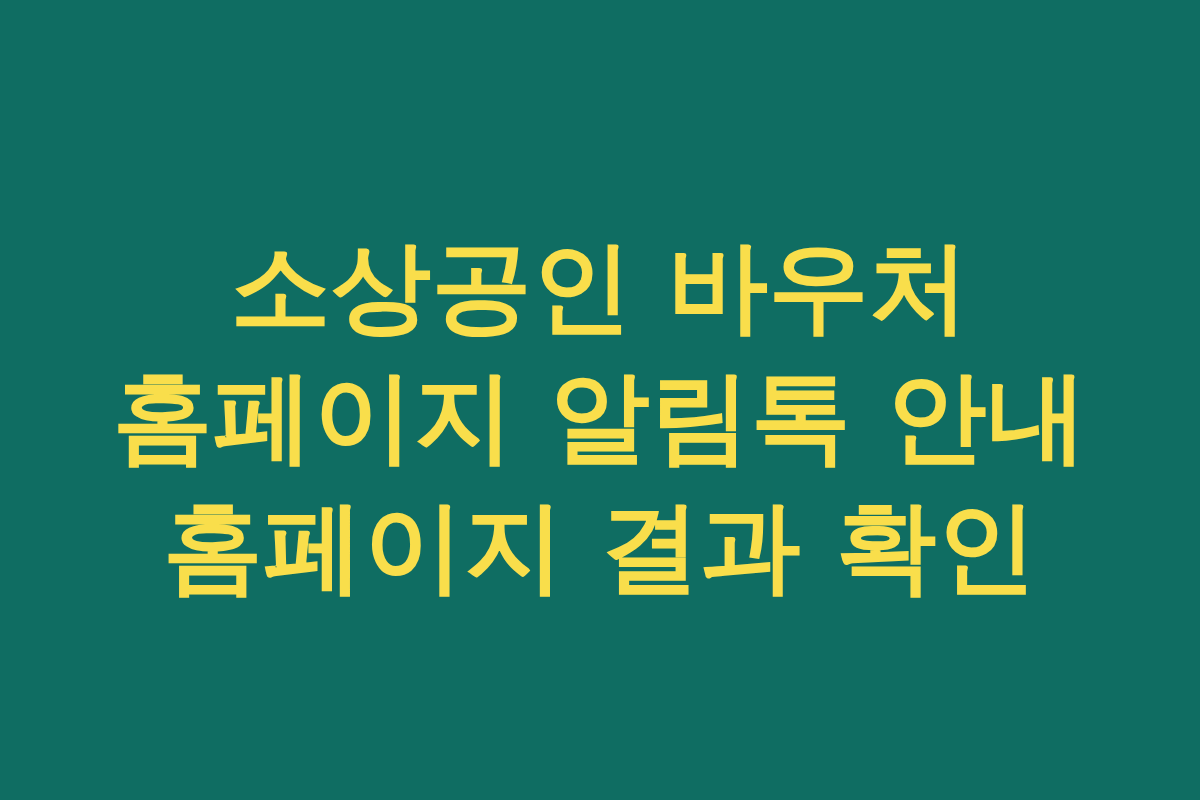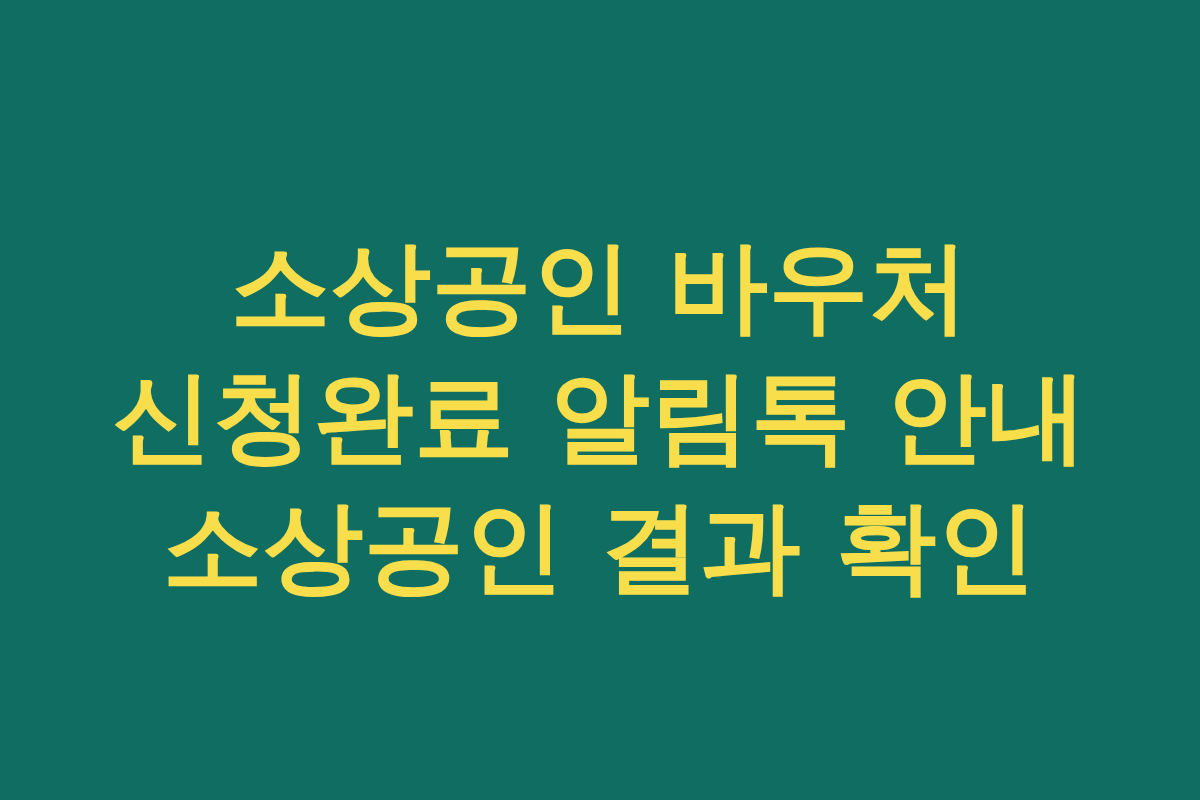--- a/index.html
+++ b/index.html
@@ -34,14 +34,14 @@
     letter-spacing: 0.5px;
     word-break: keep-all;
     white-space: pre-line;
     font-family: "DejaVu Sans", "Liberation Sans", sans-serif;
   }
 </style>
 </head>
 <body>
 
 <div id="banner" style="background: rgb(15, 109, 98);">
-  <h1 id="headline" style="color: rgb(249, 222, 75);">소상공인 바우처 신청완료 알림톡 안내 소상공인 결과 확인</h1>
+  <h1 id="headline" style="color: rgb(249, 222, 75);">소상공인 바우처 홈페이지 알림톡 안내 홈페이지 결과 확인</h1>
 </div>
 
 </body></html>

